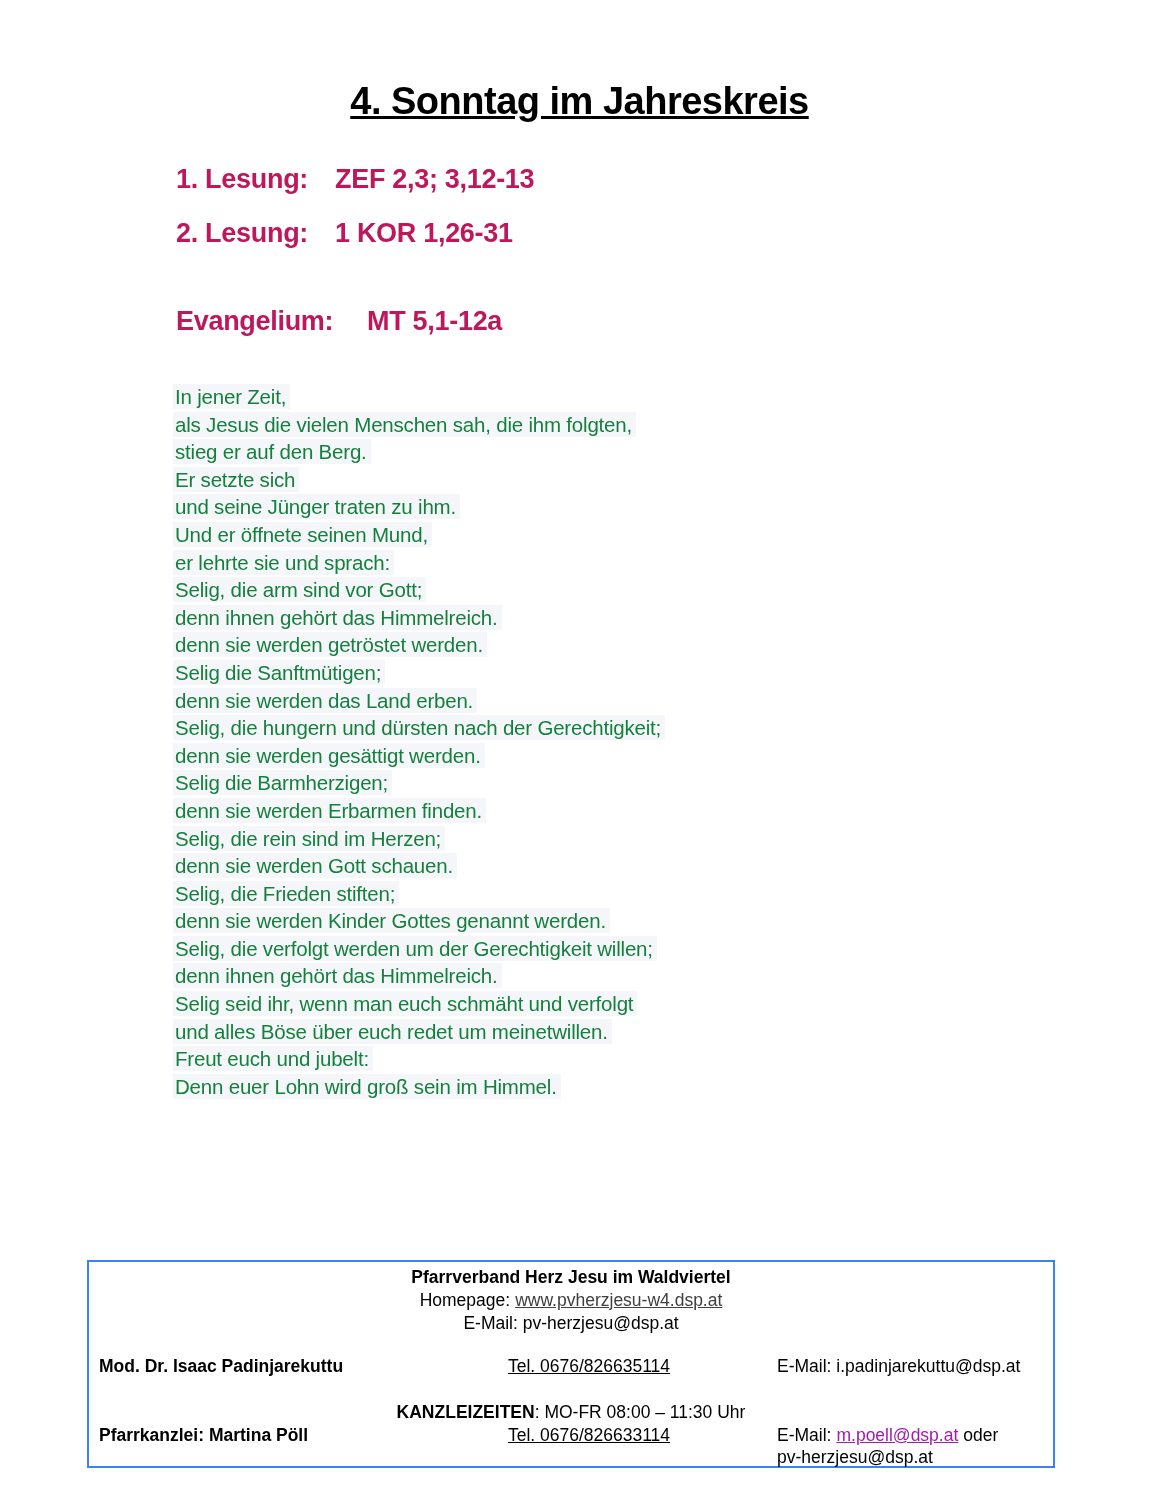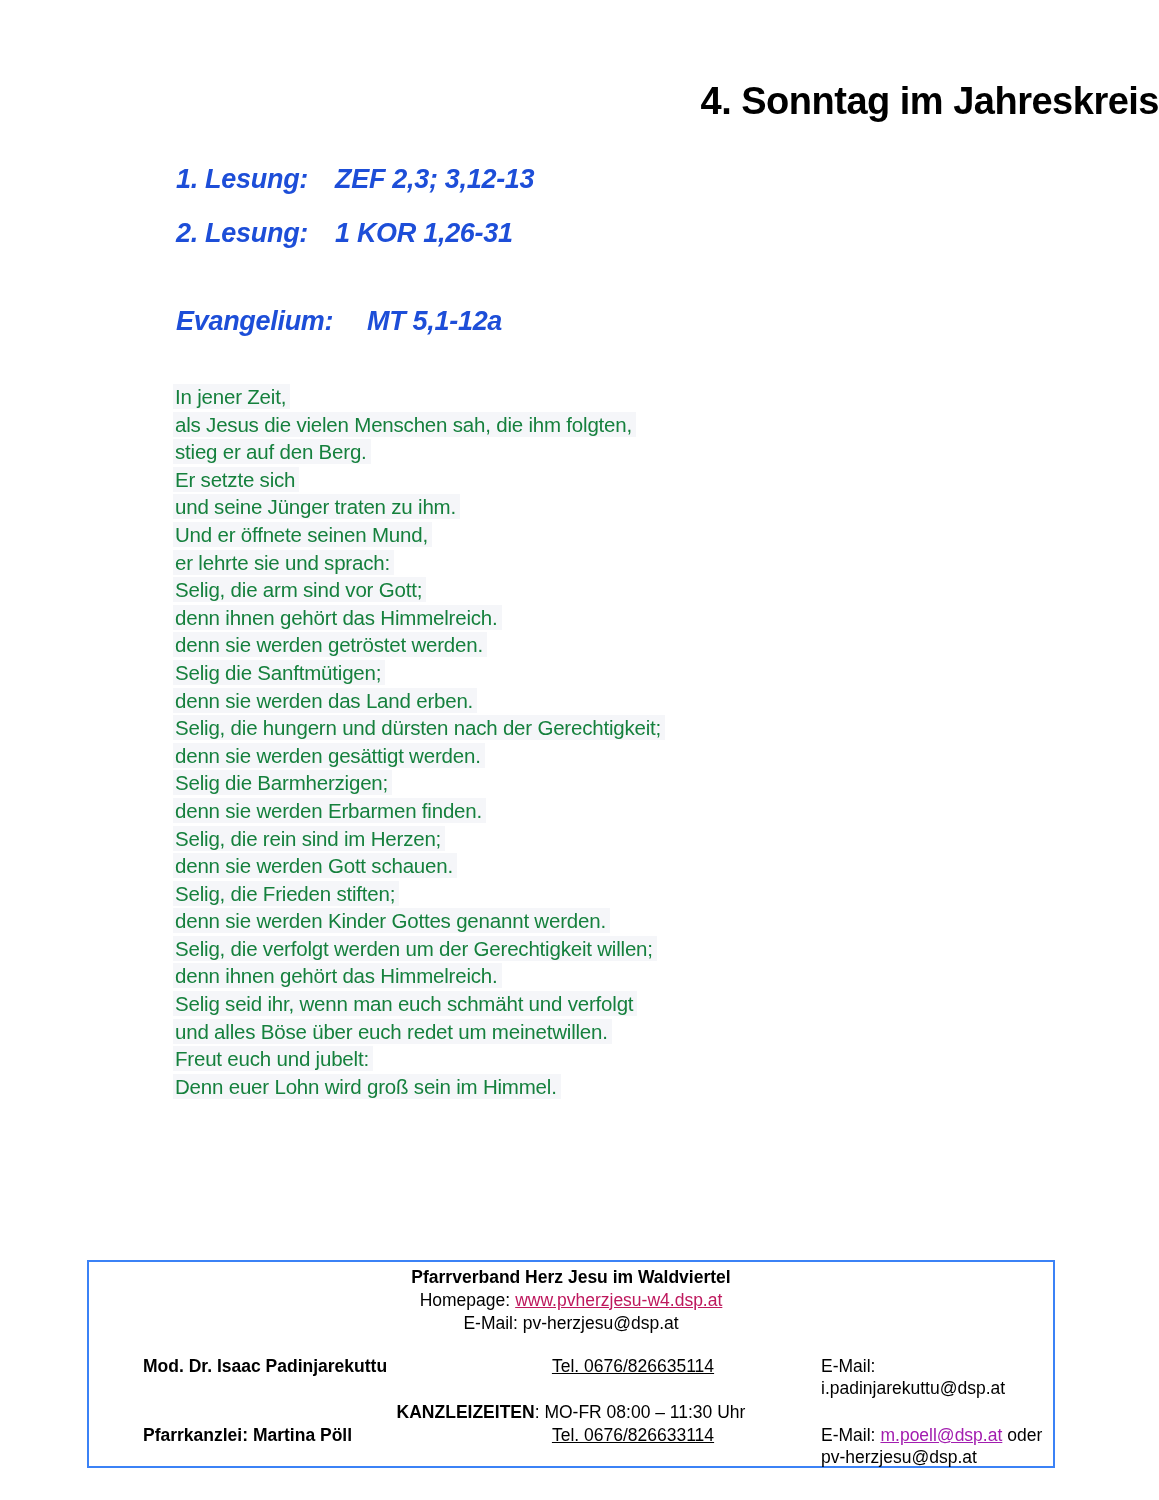--- a/index.html
+++ b/index.html
@@ -12,37 +12,37 @@
     width:1159px;
     height:1500px;
     background:#ffffff;
     overflow:hidden;
   }
 
   
   .doc-title {
     position:absolute;
     top:80px; left:0; right:0;
-    text-align:right;
+    text-align:center;
     font-size:38px;
     font-weight:700;
     color:#000;
     letter-spacing:-0.5px;
+    text-decoration:underline;
   }
 
   
   .reading-row {
     position:absolute;
     left:176px;
     font-size:27px;
     font-weight:700;
-    color:#1d4ed8;
+    color:#be185d;
     letter-spacing:-0.3px;
     white-space:nowrap;
-    font-style:italic;
   }
   .reading-row .lbl { display:inline-block; min-width:159px; }
   .reading-row.gospel-row .lbl { min-width:191px; }
   #row-reading1 { top:164px; }
   #row-reading2 { top:218px; }
   #row-gospel   { top:306px; }
 
   
   .gospel-text {
     position:absolute;
@@ -78,29 +78,28 @@
   .f-email  { top:50px; }
   .f-kanzlei{ top:139px; }
   .f-kanzlei b { font-weight:700; }
 
   .contact-row {
     position:absolute;
     left:0; right:0;
     display:grid;
     grid-template-columns: 360px 280px 1fr;
     line-height:22px;
-    margin-left:44px;
   }
   .contact-row .c-name  { padding-left:10px; font-weight:700; }
   .contact-row .c-tel   { text-align:center;text-decoration:underline; }
   .contact-row .c-email { padding-left:48px; }
   #row-moderator { top:93px; }
   #row-office    { top:162px; }
 
-  a.blue-link { color:#be185d; text-decoration:underline; cursor:pointer; }
+  a.blue-link { color:#404040; text-decoration:underline; cursor:pointer; }
   a.dark-link { color:#a21caf;    text-decoration:underline; cursor:pointer; }
   .sp { margin-right:5px; }
 </style>
 </head>
 <body>
 
 <div class="page">
 
   <div class="doc-title">4. Sonntag im Jahreskreis</div>
 

